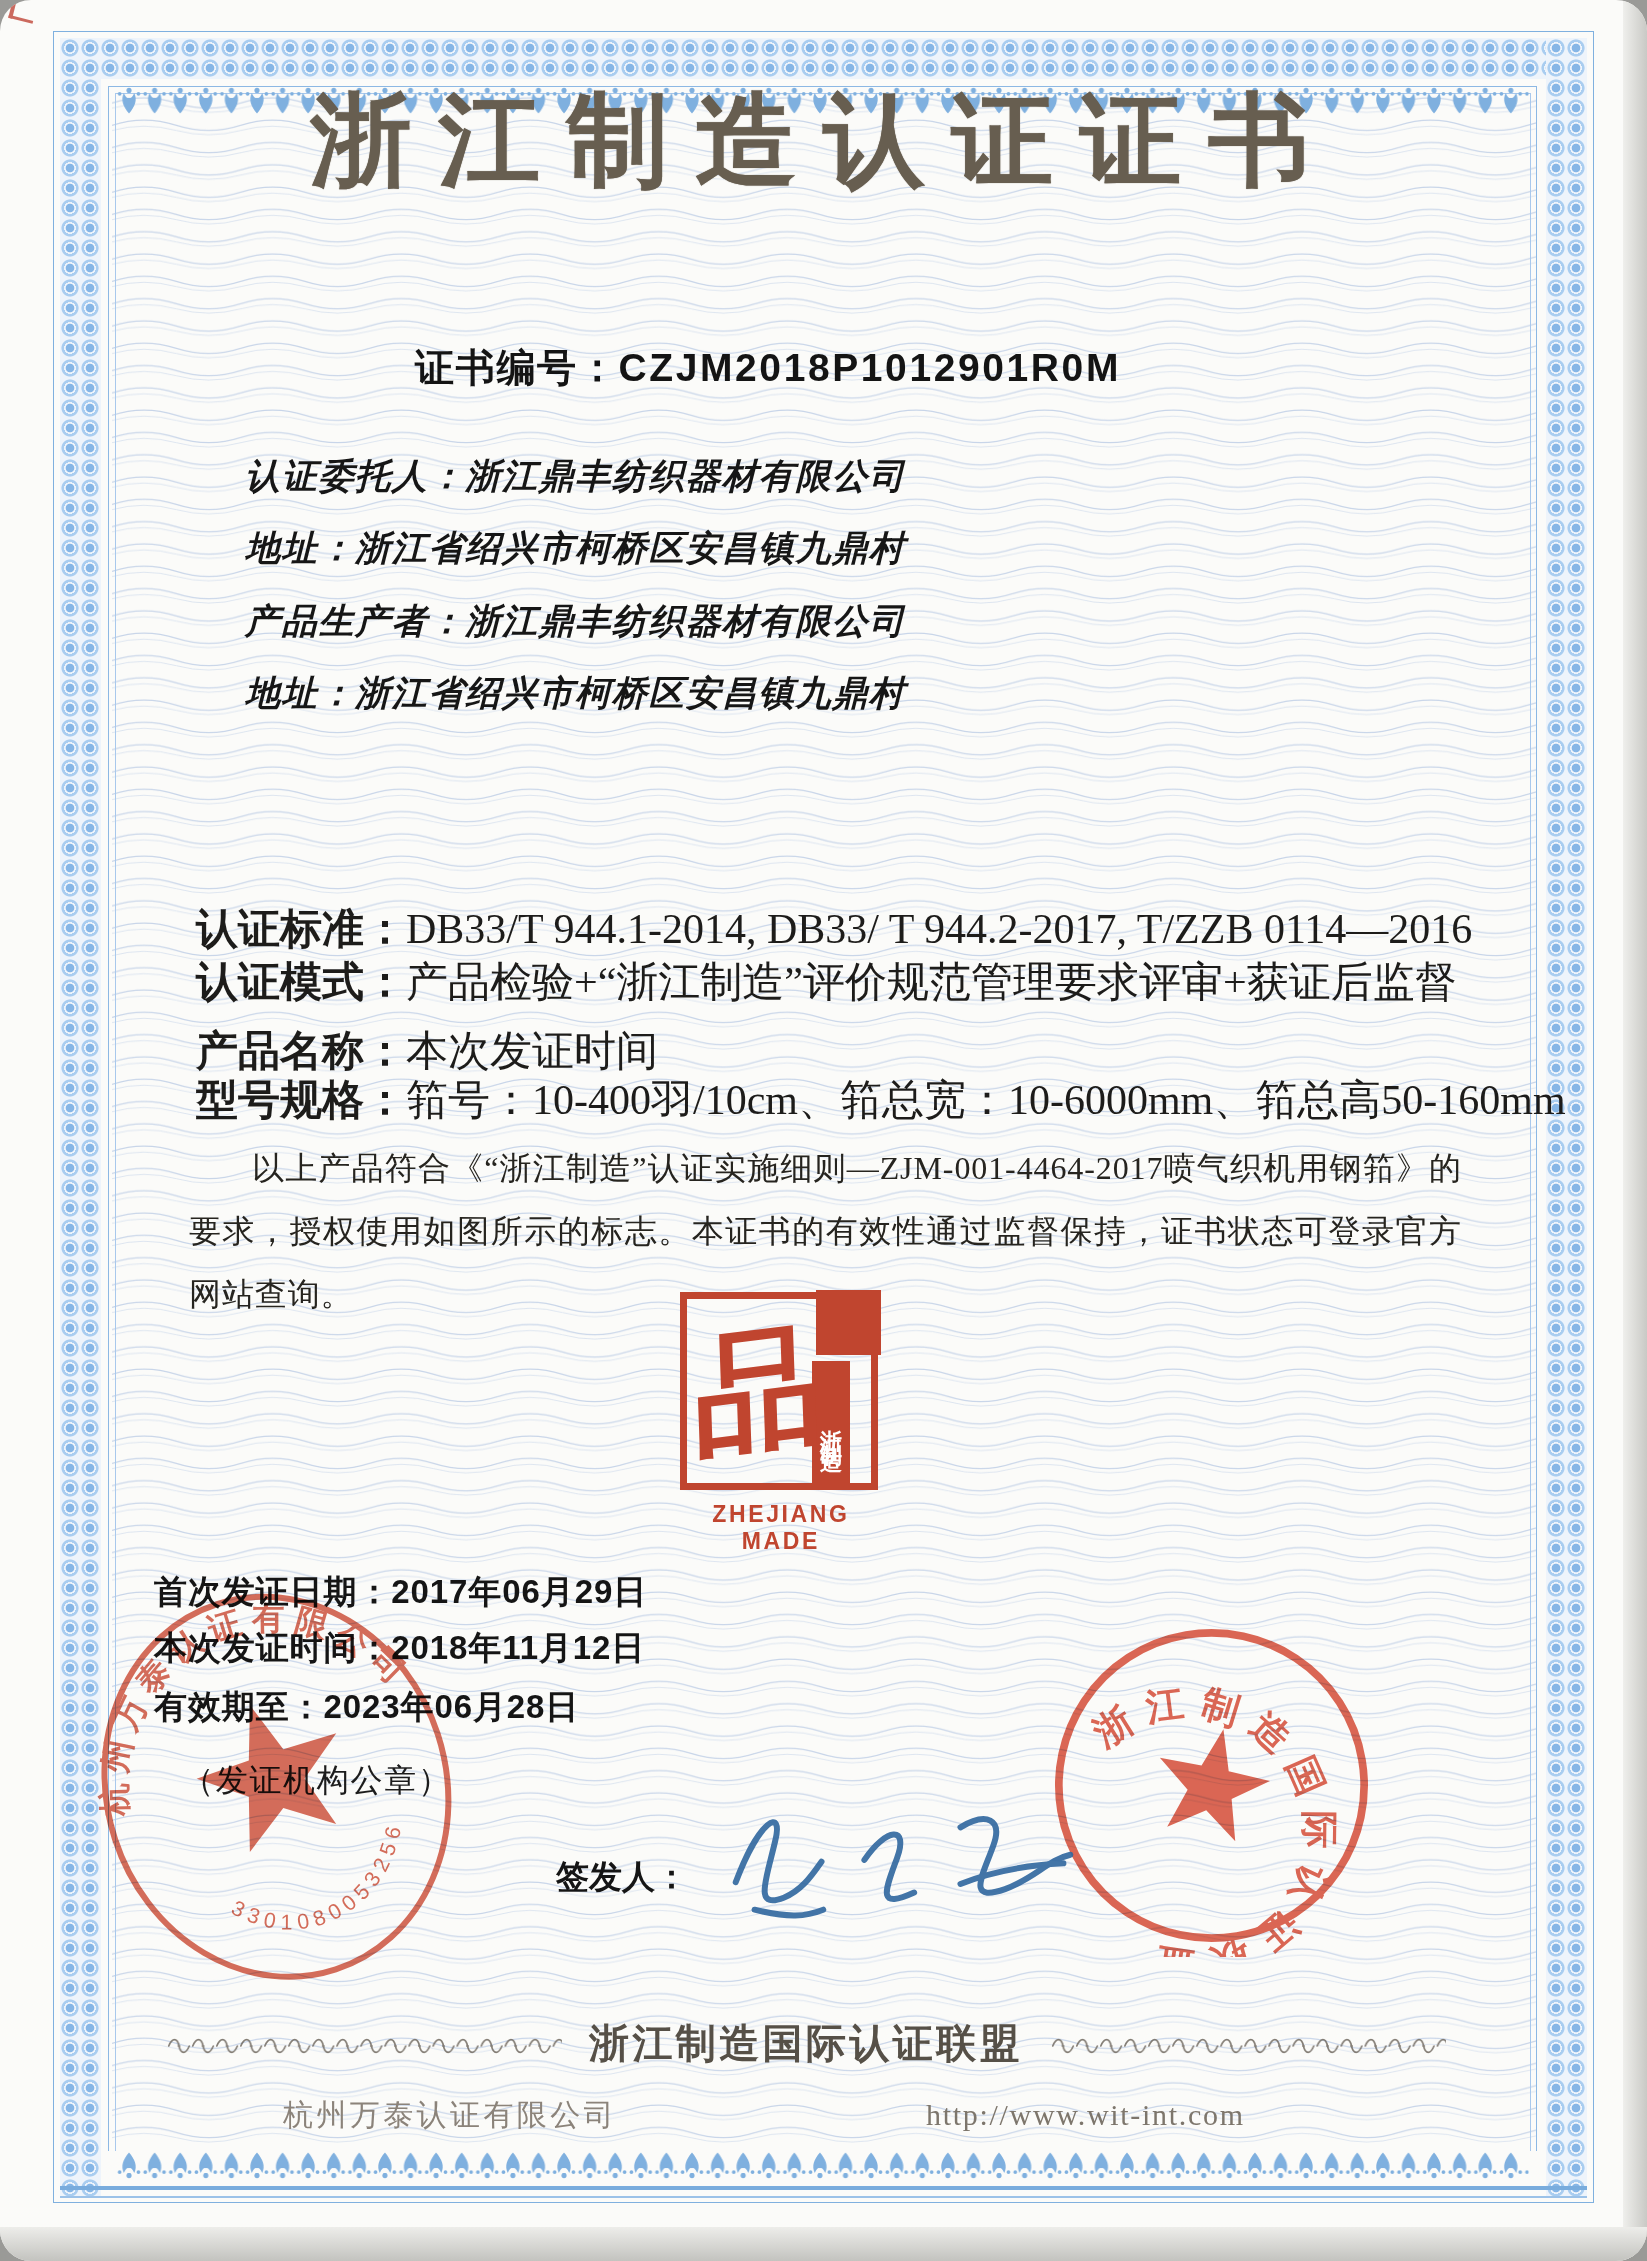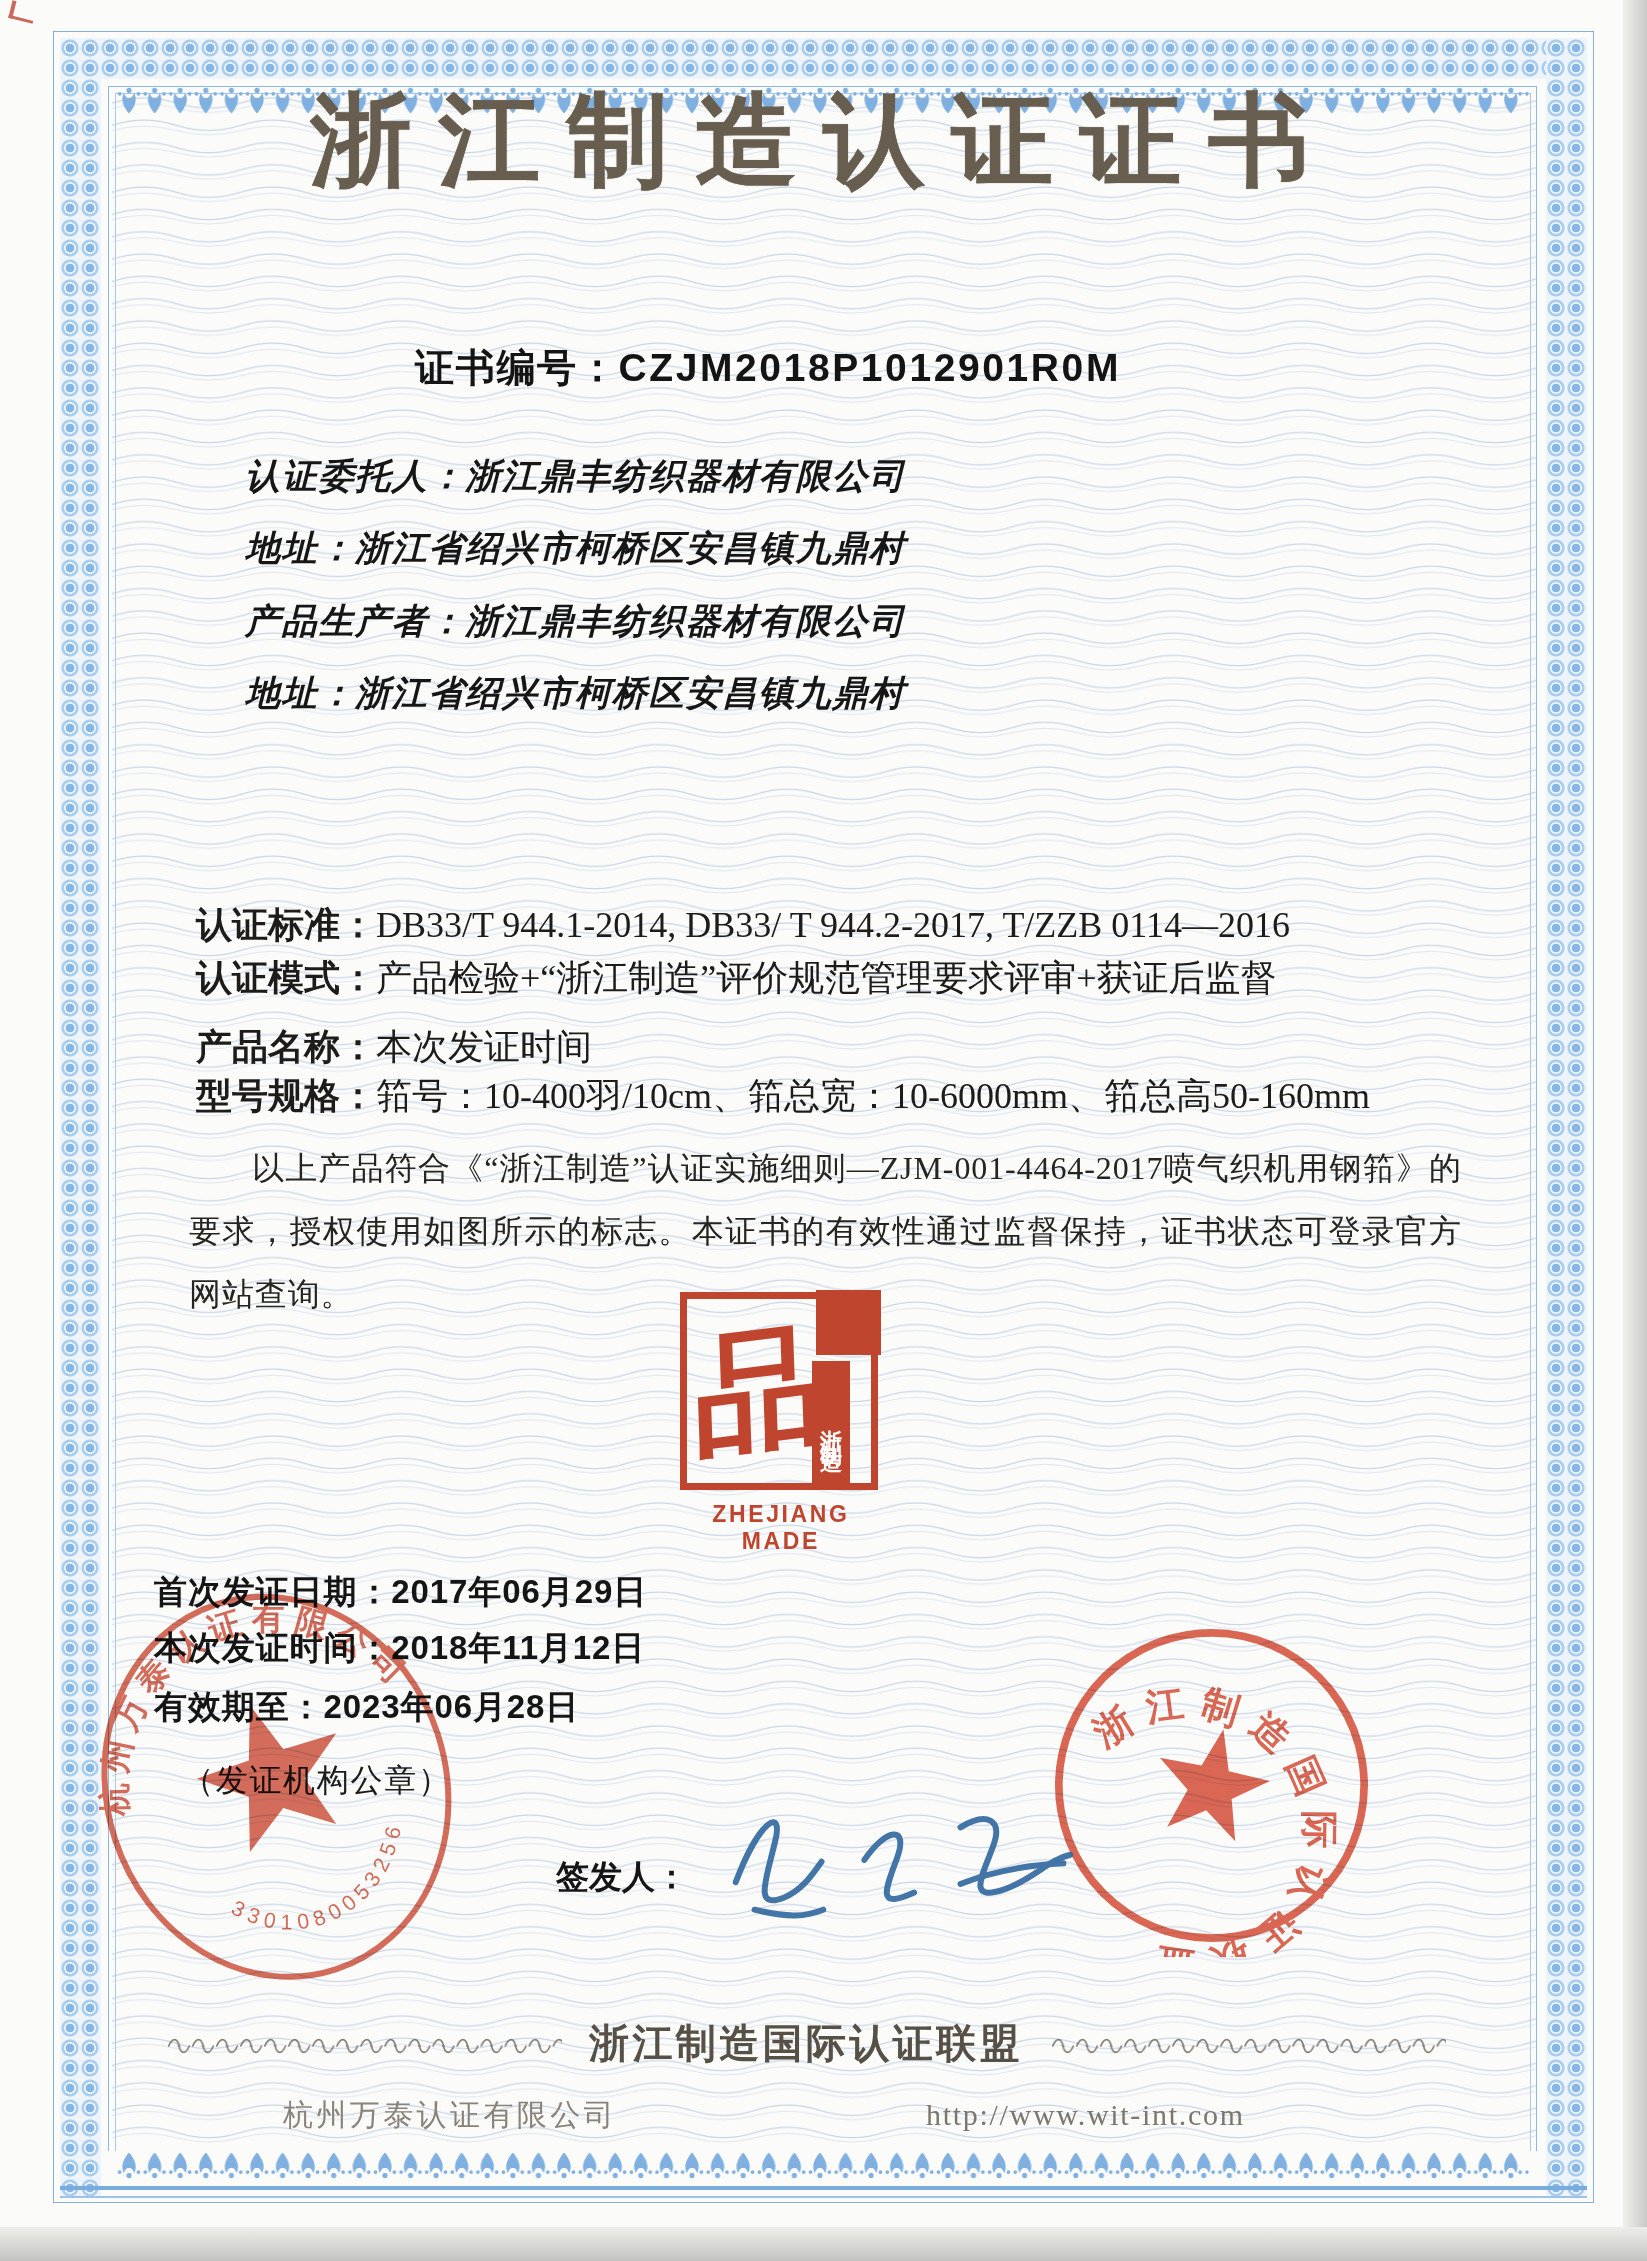--- a/index.html
+++ b/index.html
@@ -1,17 +1,17 @@
 <!DOCTYPE html>
 <html style="font-size:13.7px"><head>
 <meta charset="utf-8">
 <style>
   html,body{margin:0;padding:0;background:#9a9a97;}
   .page{position:relative;width:1647px;height:2261px;background:#fbfbf9;overflow:hidden;
-        font-family:"Liberation Sans",sans-serif;}
+        font-family:"Liberation Sans",sans-serif;border-radius:31px;}
   .abs{position:absolute;}
 
   
   .scan-right{left:1623px;top:0;width:24px;height:2261px;
     background:linear-gradient(90deg,#efefec,#c9c9c5);z-index:6;}
   .scan-bottom{left:0;top:2227px;width:1647px;height:34px;
     background:linear-gradient(#ededea,#c3c3bf);z-index:6;}
   .corner-mark{left:10.3px;top:3.4px;width:20.6px;height:15.4px;z-index:7;
     border-left:4.3px solid #c04537;border-bottom:3.4px solid #c04537;transform:rotate(14deg);opacity:.8;}
 
@@ -39,21 +39,21 @@
     font-family:"Liberation Serif",serif;font-weight:700;font-size:101px;
     color:#675e50;letter-spacing:.27em;text-shadow:0 0 0.9px #675e50;}
   .certno{left:0;top:341px;width:1536px;text-align:center;z-index:2;
     font-size:39px;font-weight:700;color:#141414;letter-spacing:1.7px;}
   .certno .num{letter-spacing:2.6px;}
 
   .info-line{left:245px;width:1244px;z-index:2;font-size:35px;font-weight:700;
     color:#161616;letter-spacing:1.7px;white-space:nowrap;font-style:italic;}
 
   .spec-line{left:196px;width:1304px;z-index:2;font-family:"Liberation Serif",serif;
-    font-size:36px;color:#1d1c1a;white-space:nowrap;}
+    font-size:42px;color:#1d1c1a;white-space:nowrap;}
   .spec-line .lbl{font-weight:700;}
 
   .statement{left:189px;top:1137px;width:1273px;z-index:2;
     font-family:"Liberation Serif",serif;font-size:32px;line-height:63px;
     color:#26241f;text-align:justify;text-indent:63px;letter-spacing:0.9px;}
 
   
   .logo{left:680px;top:1292px;width:257px;height:249px;z-index:2;}
   .logo-square{position:absolute;left:0;top:0;width:184px;height:184px;border:7.7px solid #c0452f;}
   .logo-corner{position:absolute;left:136px;top:-1.7px;width:65px;height:65px;background:#c0452f;}

